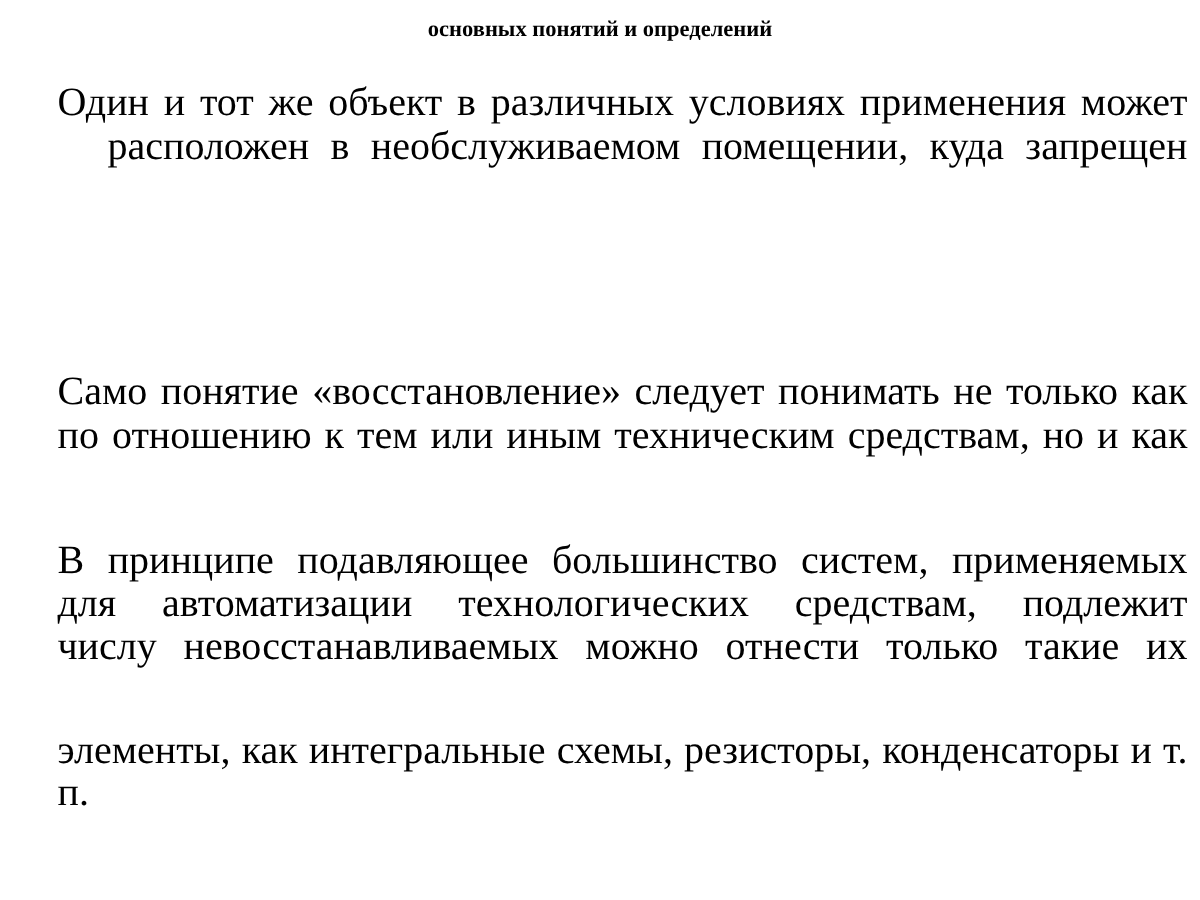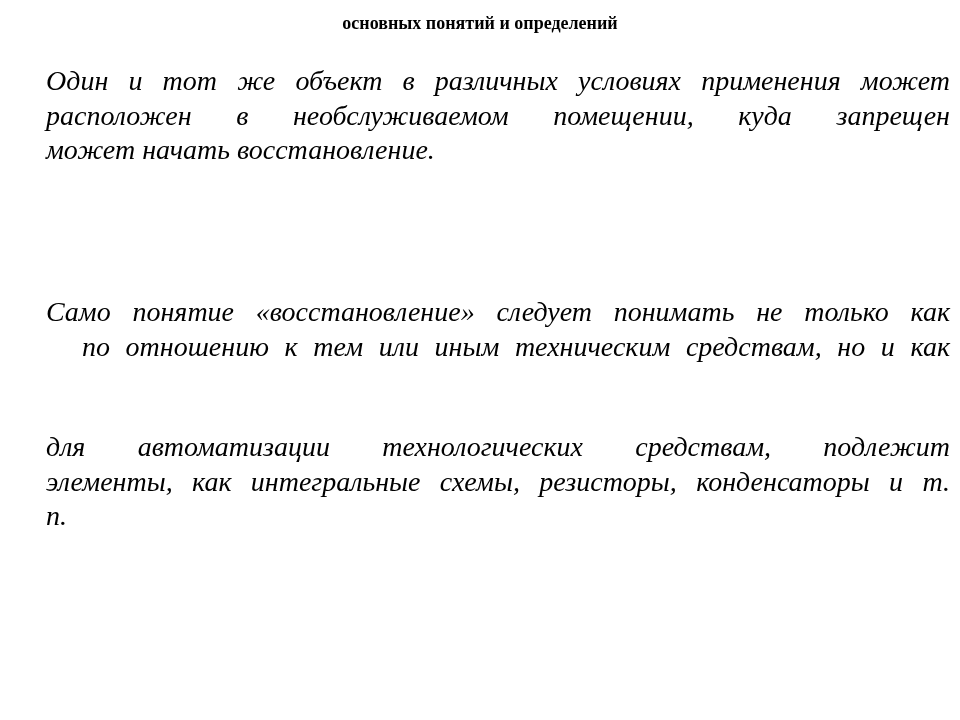--- a/index.html
+++ b/index.html
@@ -6,45 +6,46 @@
   body {
     width: 960px; height: 720px; background: #ffffff; color: #000000;
     font-family: "Liberation Serif", serif; position: relative; overflow: hidden;
   }
   .title {
     position: absolute; top: 12px; left: 0; width: 960px; text-align: center;
     font-weight: bold; font-size: 18px; line-height: 22px;
   }
   .para { position: absolute; left: 46px; width: 904px; }
   .line {
-    display: block; height: 34.6px; line-height: 34.6px; font-size: 28px;
-    text-align: justify; text-align-last: justify; white-space: nowrap; overflow: visible; font-style: italic;
+    display: block; height: 34.6px; line-height: 34.6px; font-size: 32px;
+    text-align: justify; text-align-last: justify; white-space: nowrap; overflow: visible;
   }
   .line.last { text-align-last: left; }
   .p1 { top: 64px; }
   .p1 .line { height: 34.6px; line-height: 34.6px; }
   .p2 { top: 295px; }
   .p2 .line { transform-origin: left center; }
   .p3 { top: 430px; }
 </style>
 </head>
 <body>
 
 <div>
   <div class="title">основных понятий и определений</div>
 
   <div class="para p1">
     <span class="line" style="white-space: nowrap;">Один и тот же объект в различных условиях применения может</span>
-    <span class="line" style="white-space: nowrap;">расположен в необслуживаемом помещении, куда запрещен</span>
-    <span class="line last" style="white-space: nowrap;">может начать восстановление.</span>
+    <span class="line" style="white-space: nowrap; margin-left: 40px;">расположен в необслуживаемом помещении, куда запрещен</span>
   </div>
 
   <div class="para p2">
     <span class="line" style="white-space: nowrap;">Само понятие «восстановление» следует понимать не только как</span>
-    <span class="line" style="white-space: nowrap; margin-left: 36px;">по отношению к тем или иным техническим средствам, но и как</span>
+    <span class="line" style="white-space: nowrap;">по отношению к тем или иным техническим средствам, но и как</span>
   </div>
 
   <div class="para p3">
+    <span class="line" style="white-space: nowrap;">В принципе подавляющее большинство систем, применяемых</span>
     <span class="line" style="white-space: nowrap;">для автоматизации технологических средствам, подлежит</span>
-    <span class="line" style="white-space: nowrap;">элементы, как интегральные схемы, резисторы, конденсаторы и т.</span>
+    <span class="line" style="white-space: nowrap;">числу невосстанавливаемых можно отнести только такие их</span>
+    <span class="line" style="white-space: nowrap; margin-top: 48px;">элементы, как интегральные схемы, резисторы, конденсаторы и т.</span>
     <span class="line last" style="white-space: nowrap;">п.</span>
   </div>
 </div>
 
 </body></html>

